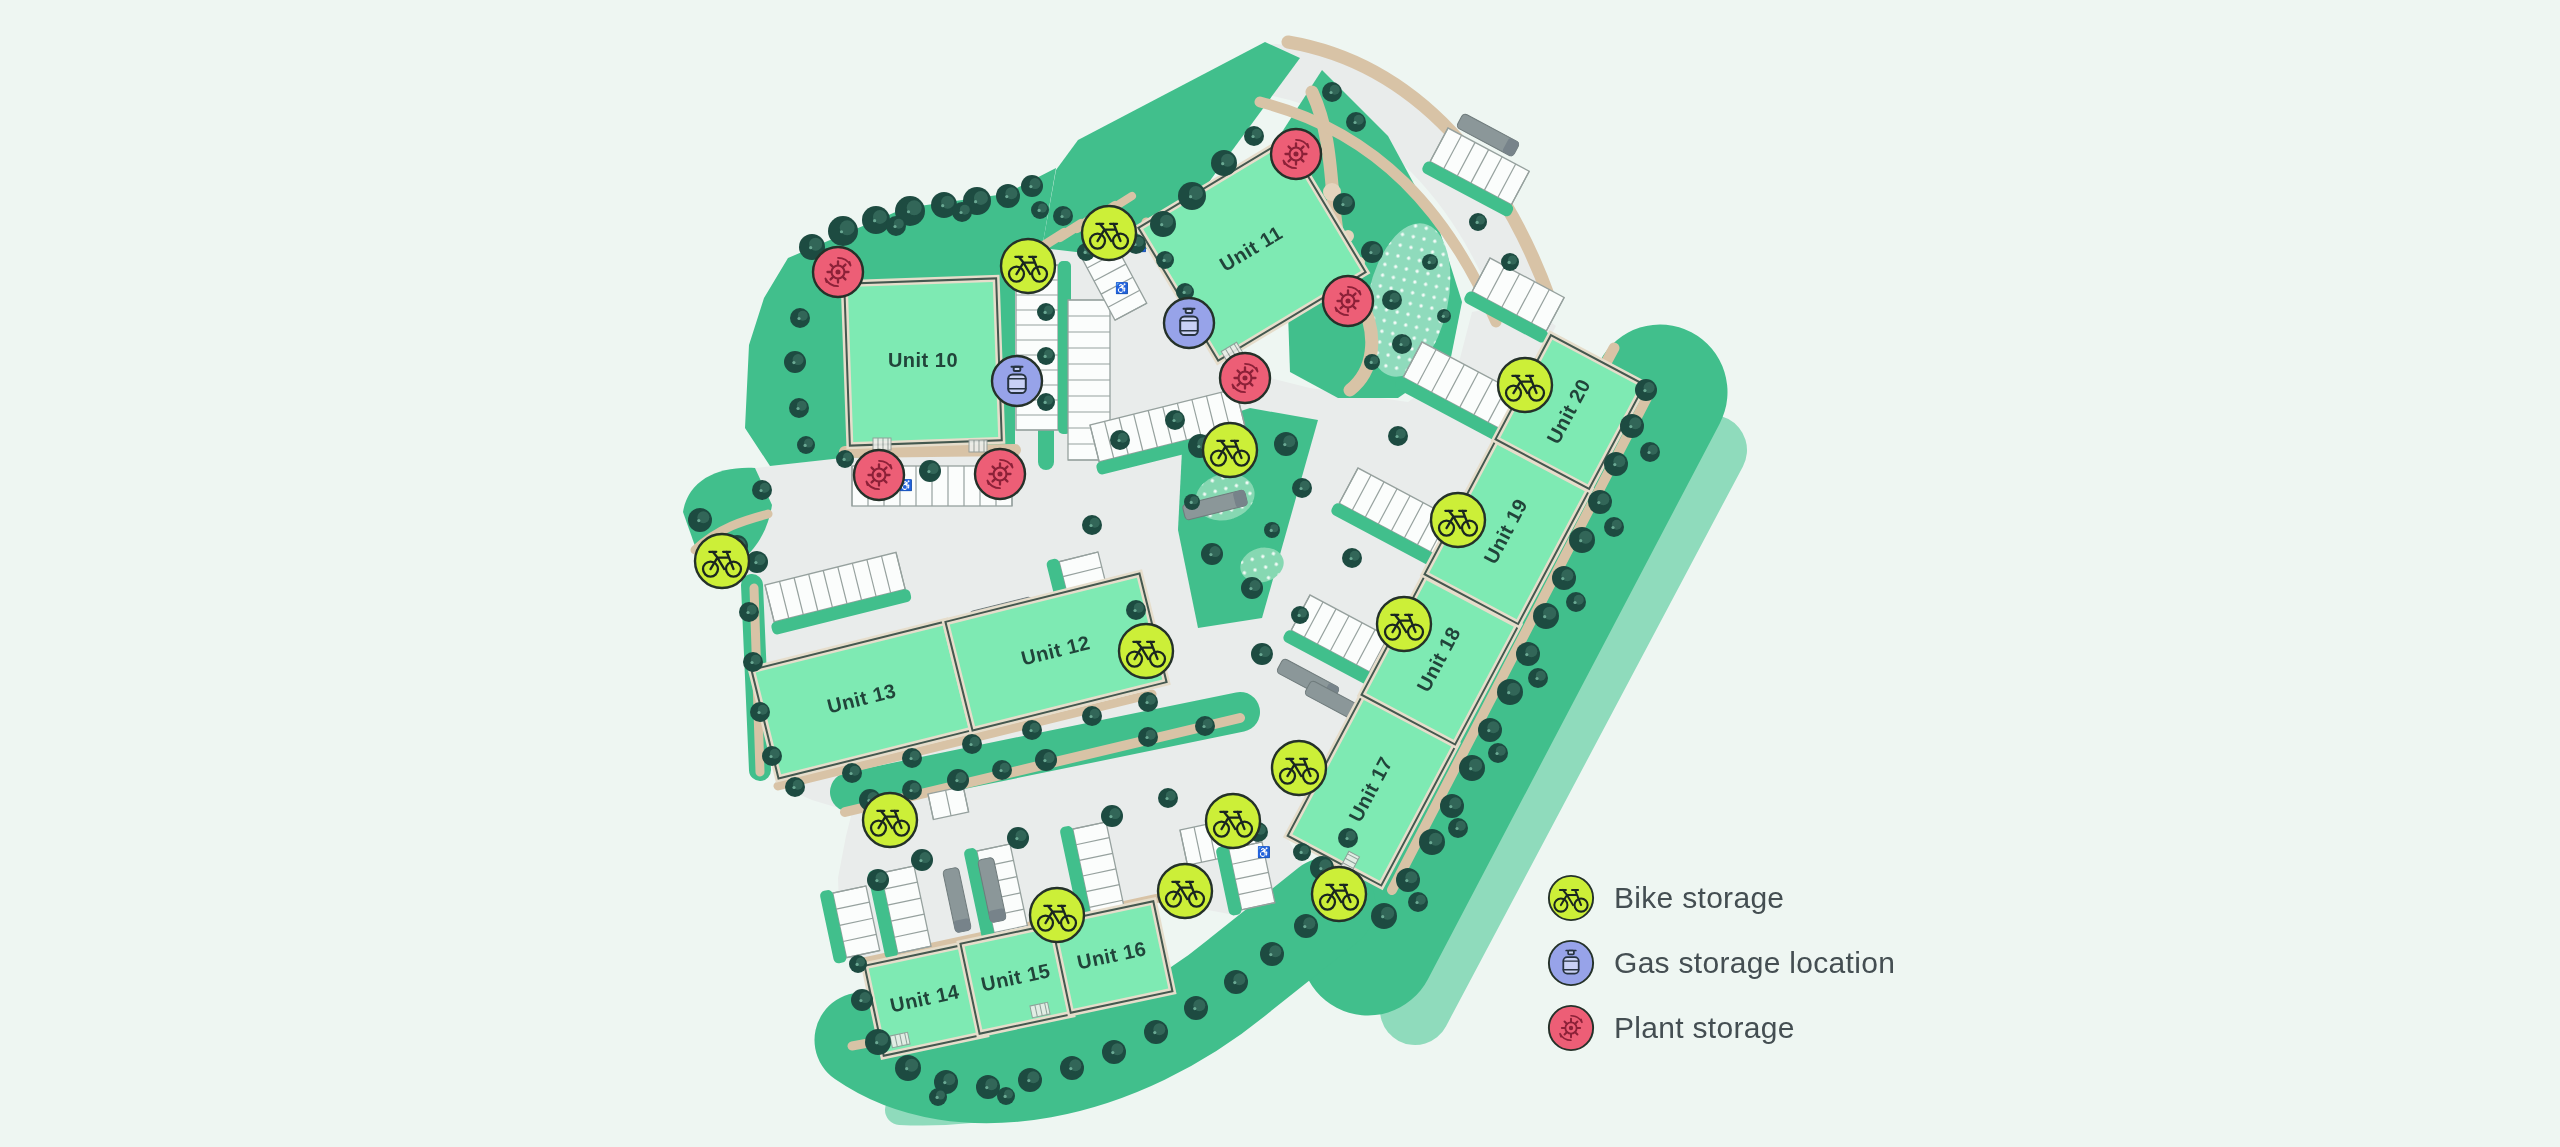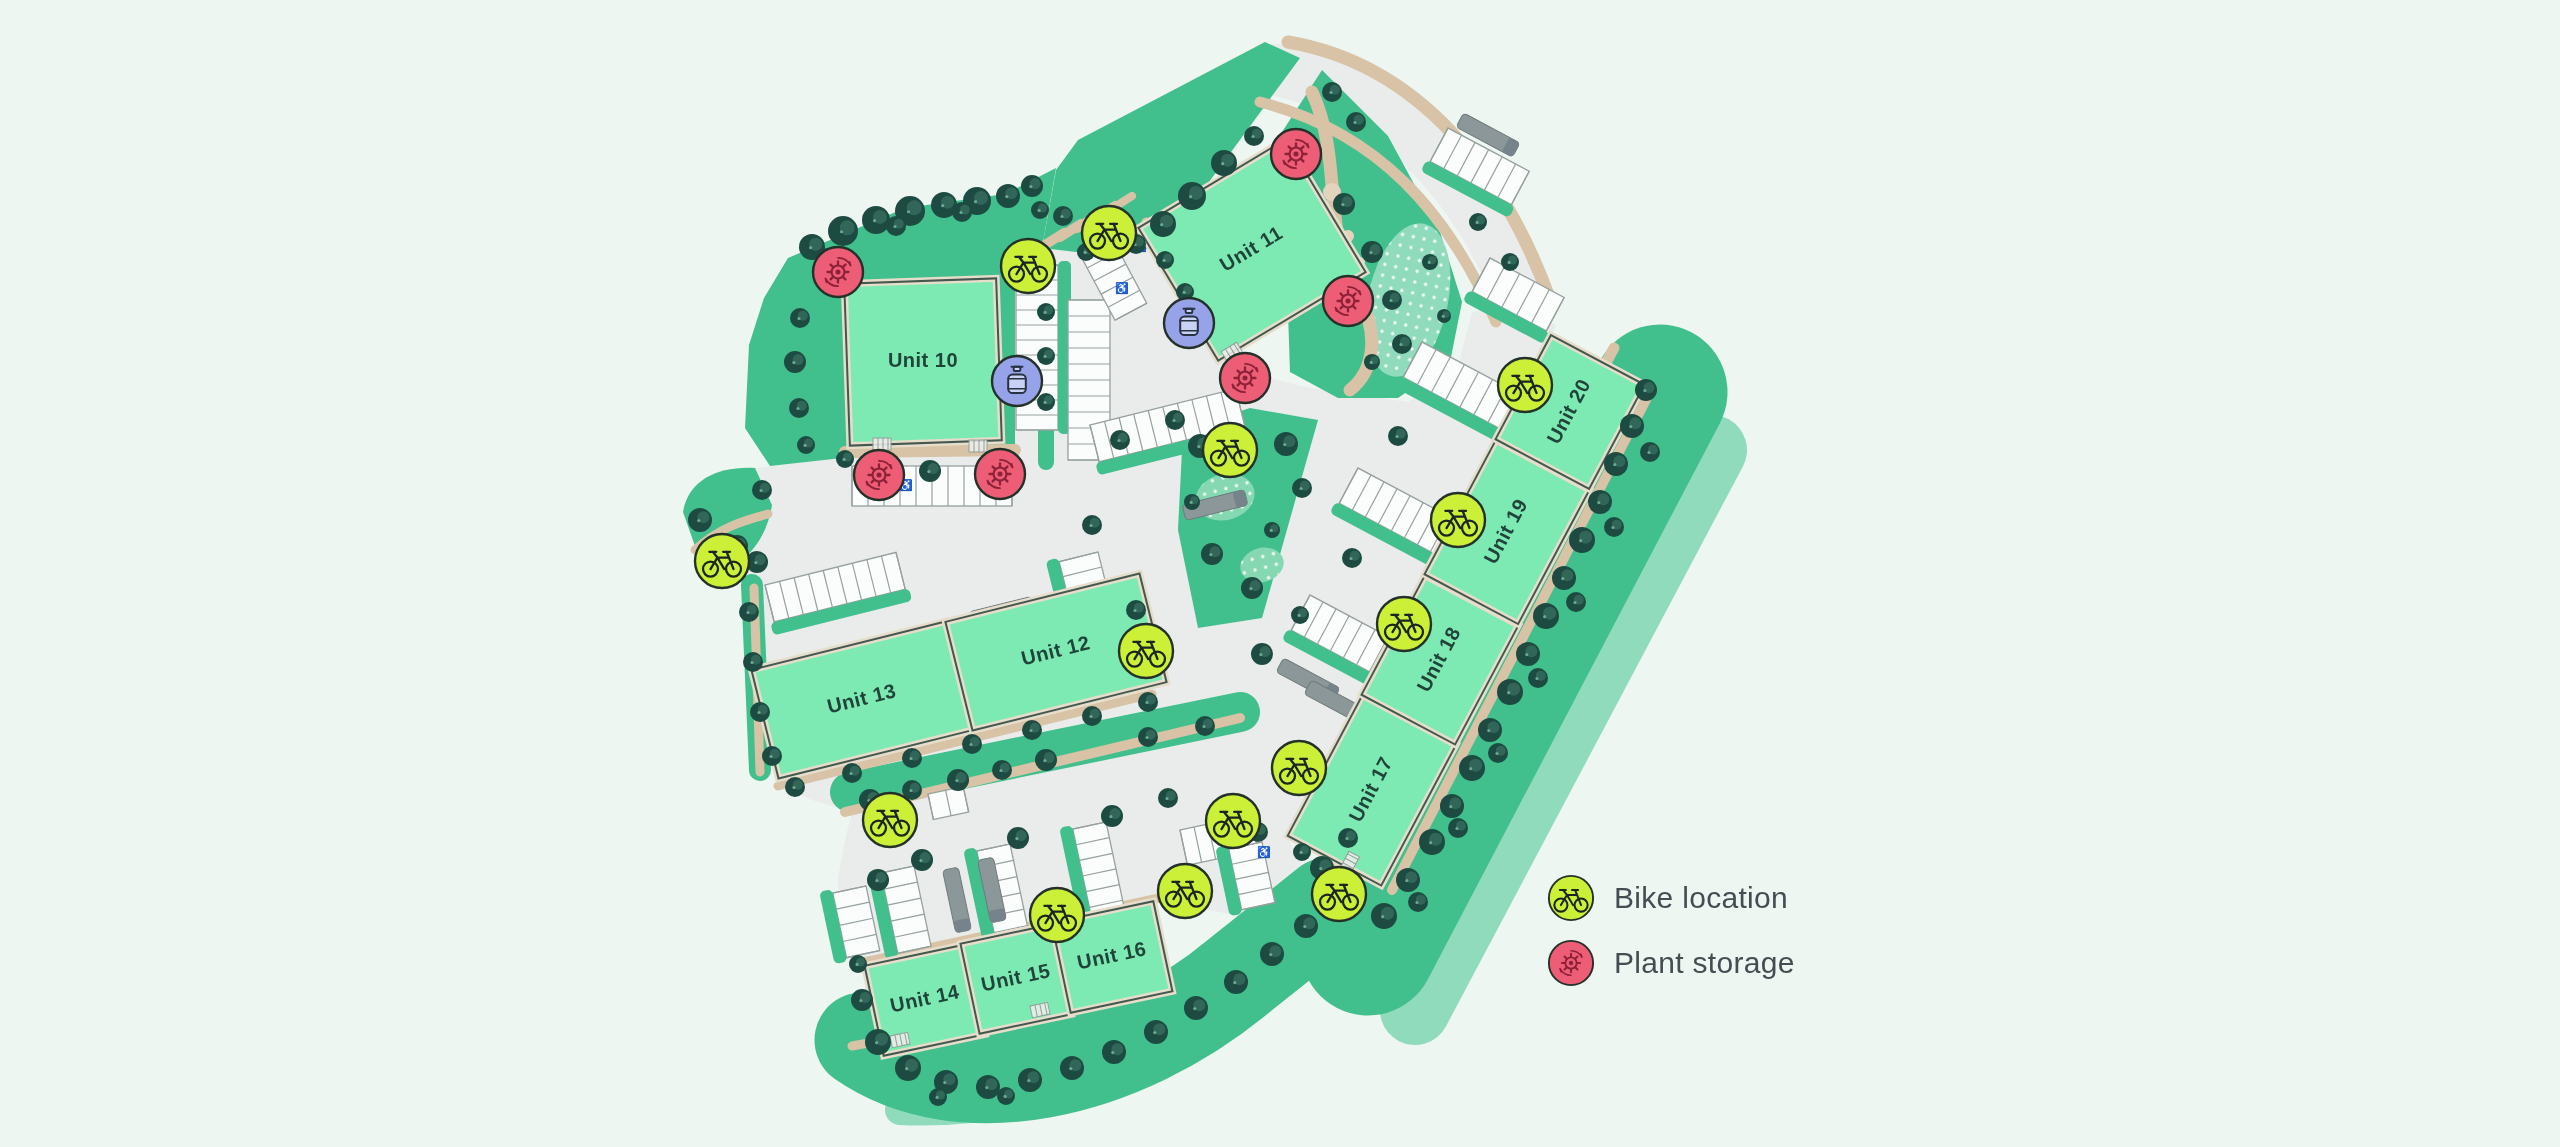--- a/index.html
+++ b/index.html
@@ -1327,21 +1327,35 @@
       <span class="legend-icon" id="legend-icon-bike">
           <svg viewBox="-26 -26 52 52">
             <circle cx="0" cy="0" r="23" fill="#ccef38" stroke="#243129" stroke-width="2"></circle>
             <g transform="scale(1.05)" stroke="#1a2620" stroke-width="2" fill="none" stroke-linecap="round" stroke-linejoin="round">
               <circle cx="-10" cy="7" r="6.5"></circle>
               <circle cx="10" cy="7" r="6.5"></circle>
               <path d="M-10,7 L-4,-3 L6,-3 L10,7 M-4,-3 L2,7 M6,-3 L4,-8 M1,-8 L7,-8 M-4,-3 L-8,-8 M-11,-8 L-5,-8" fill="none" stroke="#1a2620" stroke-width="2" stroke-linecap="round" stroke-linejoin="round"></path>
             </g>
           </svg>
         </span>
-      <span class="legend-label">Bike location</span>
+      <span class="legend-label">Bike storage</span>
+    </div>
+    <div class="legend-row">
+      <span class="legend-icon" id="legend-icon-gas">
+          <svg viewBox="-26 -26 52 52">
+            <circle cx="0" cy="0" r="23" fill="#97a3e9" stroke="#243129" stroke-width="2"></circle>
+            <g transform="scale(1)" stroke="#273341" stroke-width="1.8" fill="none" stroke-linecap="round">
+              <rect x="-8" y="-6" width="16" height="17" rx="4" fill="#c9d1f5"></rect>
+              <path d="M-8,-2 L8,-2 M-8,7 L8,7" fill="none" stroke="#273341" stroke-width="1.4" stroke-linecap="round" stroke-linejoin="round"></path>
+              <rect x="-3" y="-13" width="6" height="4" rx="1" fill="#c9d1f5"></rect>
+              <path d="M-5,-13 L5,-13" fill="none" stroke="#273341" stroke-width="1.8" stroke-linecap="round" stroke-linejoin="round"></path>
+            </g>
+          </svg>
+        </span>
+      <span class="legend-label">Gas storage location</span>
     </div>
     <div class="legend-row">
       <span class="legend-icon" id="legend-icon-plant">
           <svg viewBox="-26 -26 52 52">
             <circle cx="0" cy="0" r="23" fill="#ed5e76" stroke="#243129" stroke-width="2"></circle>
             <g transform="scale(0.95)">
               <line x1="6.5" y1="0" x2="10" y2="0" stroke="#8c2138" stroke-width="2.2" stroke-linecap="round"></line>
               <line x1="4.59619407771256" y1="4.596194077712559" x2="7.0710678118654755" y2="7.071067811865475" stroke="#8c2138" stroke-width="2.2" stroke-linecap="round"></line>
               <line x1="3.9801020972288977e-16" y1="6.5" x2="6.123233995736766e-16" y2="10" stroke="#8c2138" stroke-width="2.2" stroke-linecap="round"></line>
               <line x1="-4.596194077712559" y1="4.59619407771256" x2="-7.071067811865475" y2="7.0710678118654755" stroke="#8c2138" stroke-width="2.2" stroke-linecap="round"></line>

